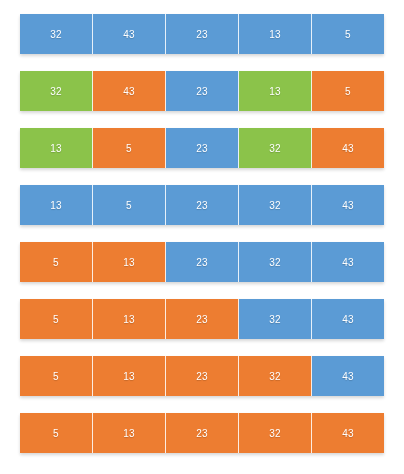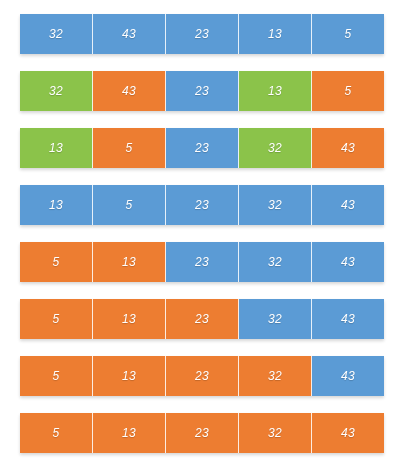--- a/index.html
+++ b/index.html
@@ -29,27 +29,26 @@
     box-shadow: 0 2px 3px rgba(0,0,0,0.16);
   }
   .sort-row:last-child {
     margin-bottom: 0;
   }
   .sort-cell {
     flex: 1 1 0;
     display: flex;
     align-items: center;
     justify-content: center;
-    font-size: 12px;
+    font-size: 10px;
     color: #ffffff;
     letter-spacing: 0.3px;
     box-sizing: border-box;
     border-right: 1px solid rgba(255,255,255,0.85);
     text-shadow: 0 1px 1px rgba(0,0,0,0.18);
-    font-style: italic;
   }
   .sort-cell:last-child {
     border-right: none;
   }
   .c-blue   { background: #5b9bd5; }
   .c-green  { background: #8bc34a; }
   .c-orange { background: #ed7d31; }
 </style>
 </head>
 <body>

